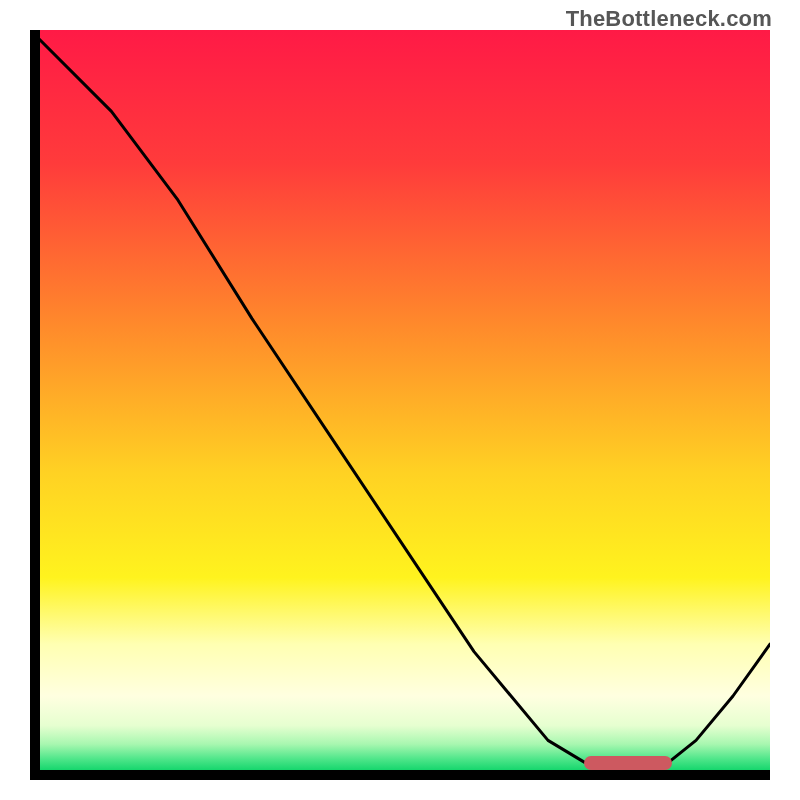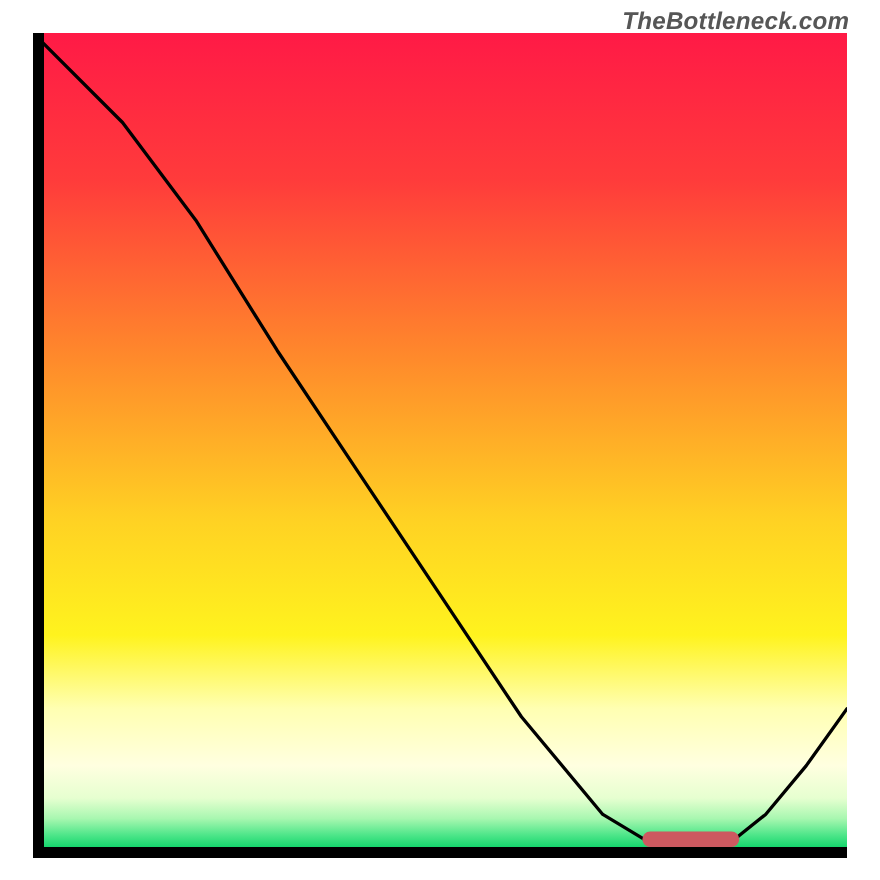--- a/index.html
+++ b/index.html
@@ -9,21 +9,20 @@
     height: 800px;
     background: #ffffff;
     overflow: hidden;
   }
   .frame {
     position: absolute;
     left: 0;
     top: 0;
     width: 800px;
     height: 800px;
-    font-style: italic;
   }
   .plot-area {
     position: absolute;
     left: 30px;
     top: 30px;
     width: 740px;
     height: 740px;
     overflow: hidden;
   }
   .gradient {

